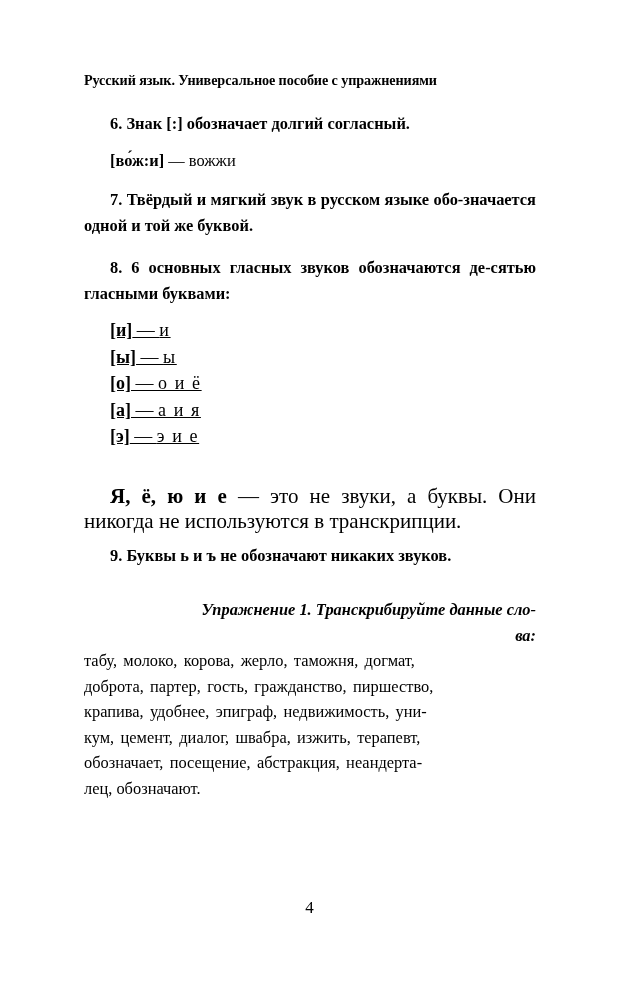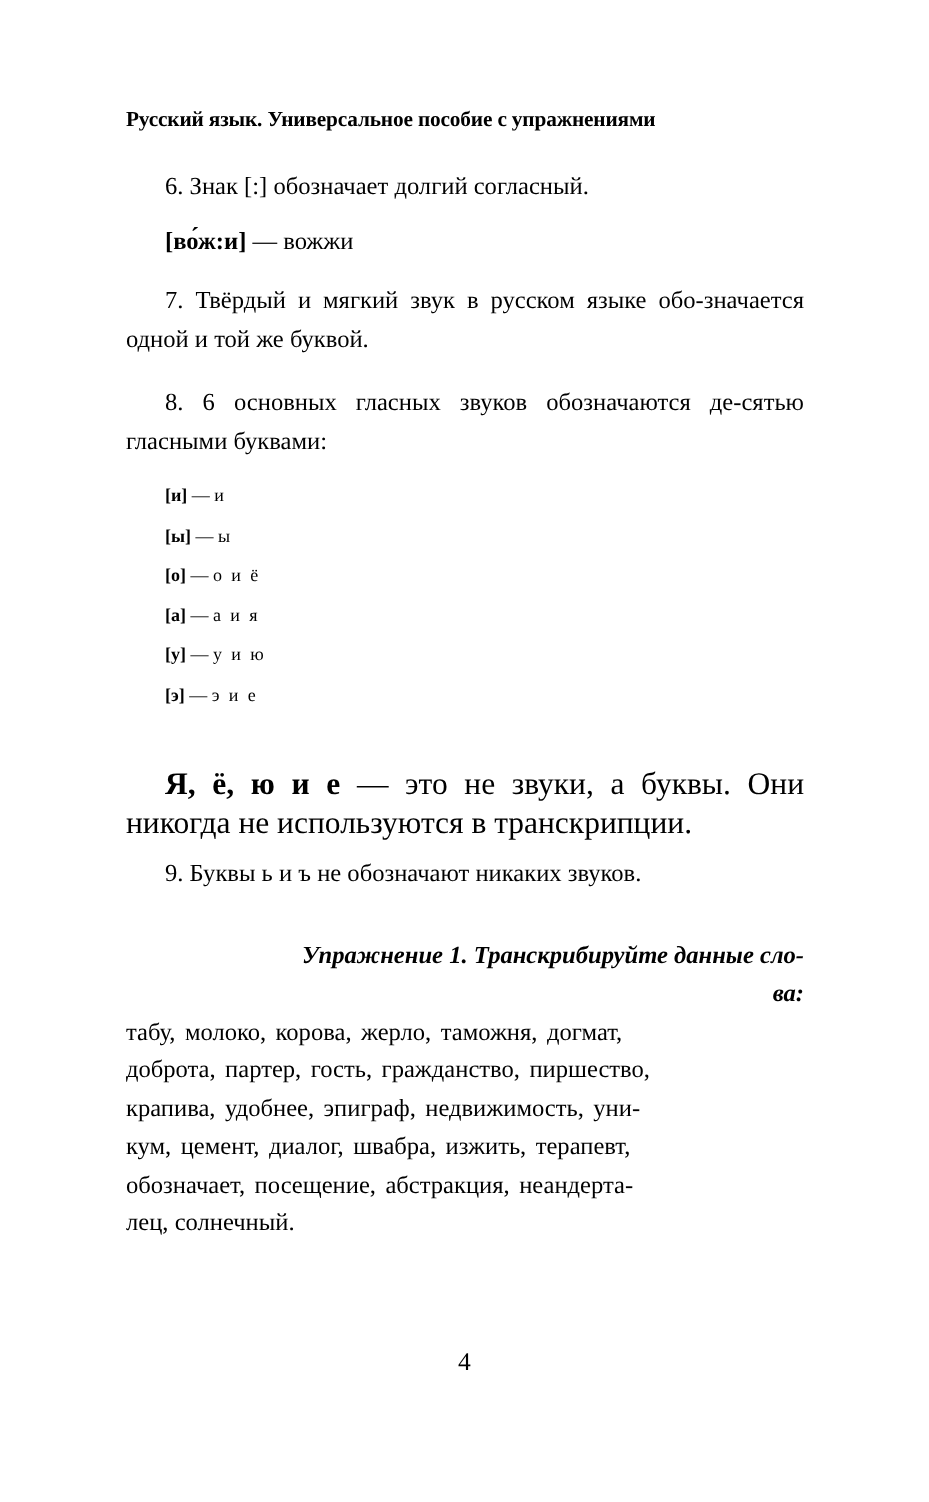--- a/index.html
+++ b/index.html
@@ -39,40 +39,42 @@
     margin: 0 0 22px 0;
     white-space: nowrap;
   }
   .para {
     font-size: 16.4px;
     line-height: 25.5px;
     text-align: justify;
     text-indent: 26px;
     margin: 0 0 3px 0;
     hyphens: manual;
+    font-weight: bold;
   }
   .gap-sm { height: 8px; }
   .gap-md { height: 14px; }
   .gap-lg { height: 26px; }
 
   .trans-line {
     font-size: 16.4px;
     line-height: 25.5px;
     margin: 0;
     padding-left: 26px;
     text-indent: 0;
   }
   .trans-line b {
     font-weight: bold;
   }
   .list-line {
-    font-size: 12px;
+    font-size: 18px;
     line-height: 26.5px;
     margin: 0;
     padding-left: 26px;
+    text-decoration: underline;
   }
   .list-line .sym {
     font-weight: bold;
   }
   .letters-spaced {
     letter-spacing: 1.6px;
   }
   .note {
     font-size: 21px;
     line-height: 25.5px;
@@ -145,23 +147,20 @@
       <p class="list-line">
         <span class="sym">[ы]</span><span> — </span><span class="letters-spaced">ы</span>
       </p>
       <p class="list-line">
         <span class="sym">[о]</span><span> — </span><span class="letters-spaced">о и ё</span>
       </p>
       <p class="list-line">
         <span class="sym">[а]</span><span> — </span><span class="letters-spaced">а и я</span>
       </p>
       <p class="list-line">
-        <span class="sym">[у]</span><span> — </span><span class="letters-spaced">у и ю</span>
-      </p>
-      <p class="list-line">
         <span class="sym">[э]</span><span> — </span><span class="letters-spaced">э и е</span>
       </p>
     </div>
 
     <div class="gap-lg"></div>
     <div class="gap-sm"></div>
 
     <p class="note">
       <b>Я, ё, ю и е</b><span> — это не звуки, а буквы. Они никогда не используются в транскрипции.</span>
     </p>
@@ -174,20 +173,20 @@
 
     <p class="exercise-title">Упражнение 1. Транскрибируйте данные сло-</p>
     <p class="exercise-title cont" style="text-indent:0;">ва:</p>
 
     <div>
       <p class="word-list">табу, молоко, корова, жерло, таможня, догмат,</p>
       <p class="word-list">доброта, партер, гость, гражданство, пиршество,</p>
       <p class="word-list">крапива, удобнее, эпиграф, недвижимость, уни-</p>
       <p class="word-list">кум, цемент, диалог, швабра, изжить, терапевт,</p>
       <p class="word-list">обозначает, посещение, абстракция, неандерта-</p>
-      <p class="word-list last">лец, солнечный.</p>
+      <p class="word-list last">лец, обозначают.</p>
     </div>
 
   </div>
 
   <div class="folio">4</div>
 
 </div>
 
 </body></html>

